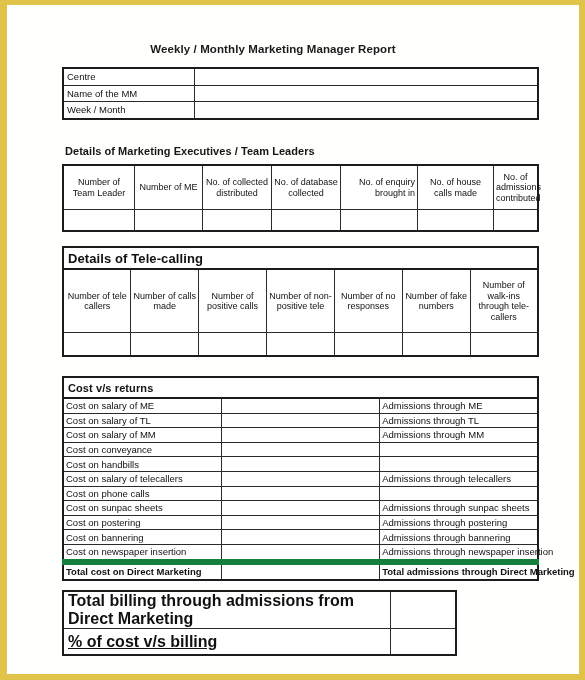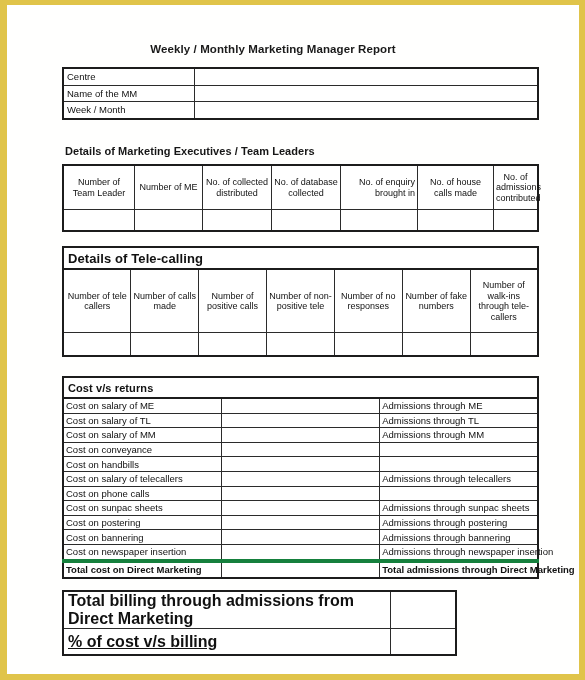--- a/index.html
+++ b/index.html
@@ -170,21 +170,21 @@
     font-size: 9.5px;
   }
   #tbl-cost td.lbl {
     padding-left: 2px;
     white-space: nowrap;
   }
   #tbl-cost td.edge-l { border-left: 2px solid #1c1c1c; }
   #tbl-cost td.edge-r { border-right: 2px solid #1c1c1c; }
   #tbl-cost tr.total td {
     font-weight: bold;
-    border-top: 4px solid #15803d;
+    border-top: 6px solid #15803d;
     border-bottom: 2px solid #1c1c1c;
     height: 14px;
   }
 
   
   #tbl-bill {
     left: 53px;
     top: 583px;
     width: 395px;
   }

